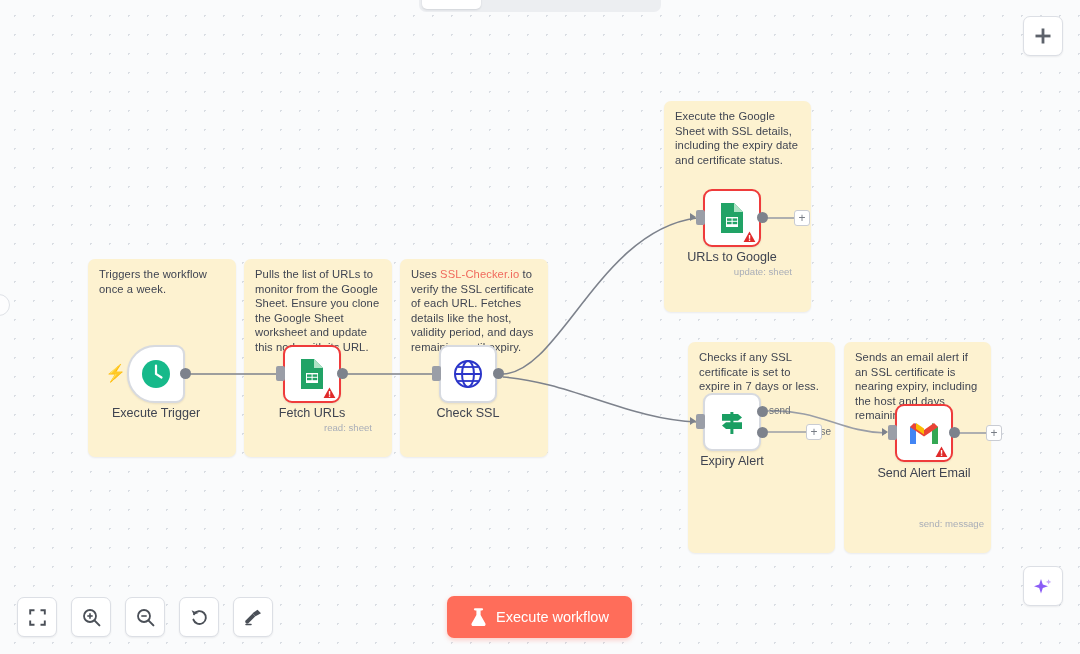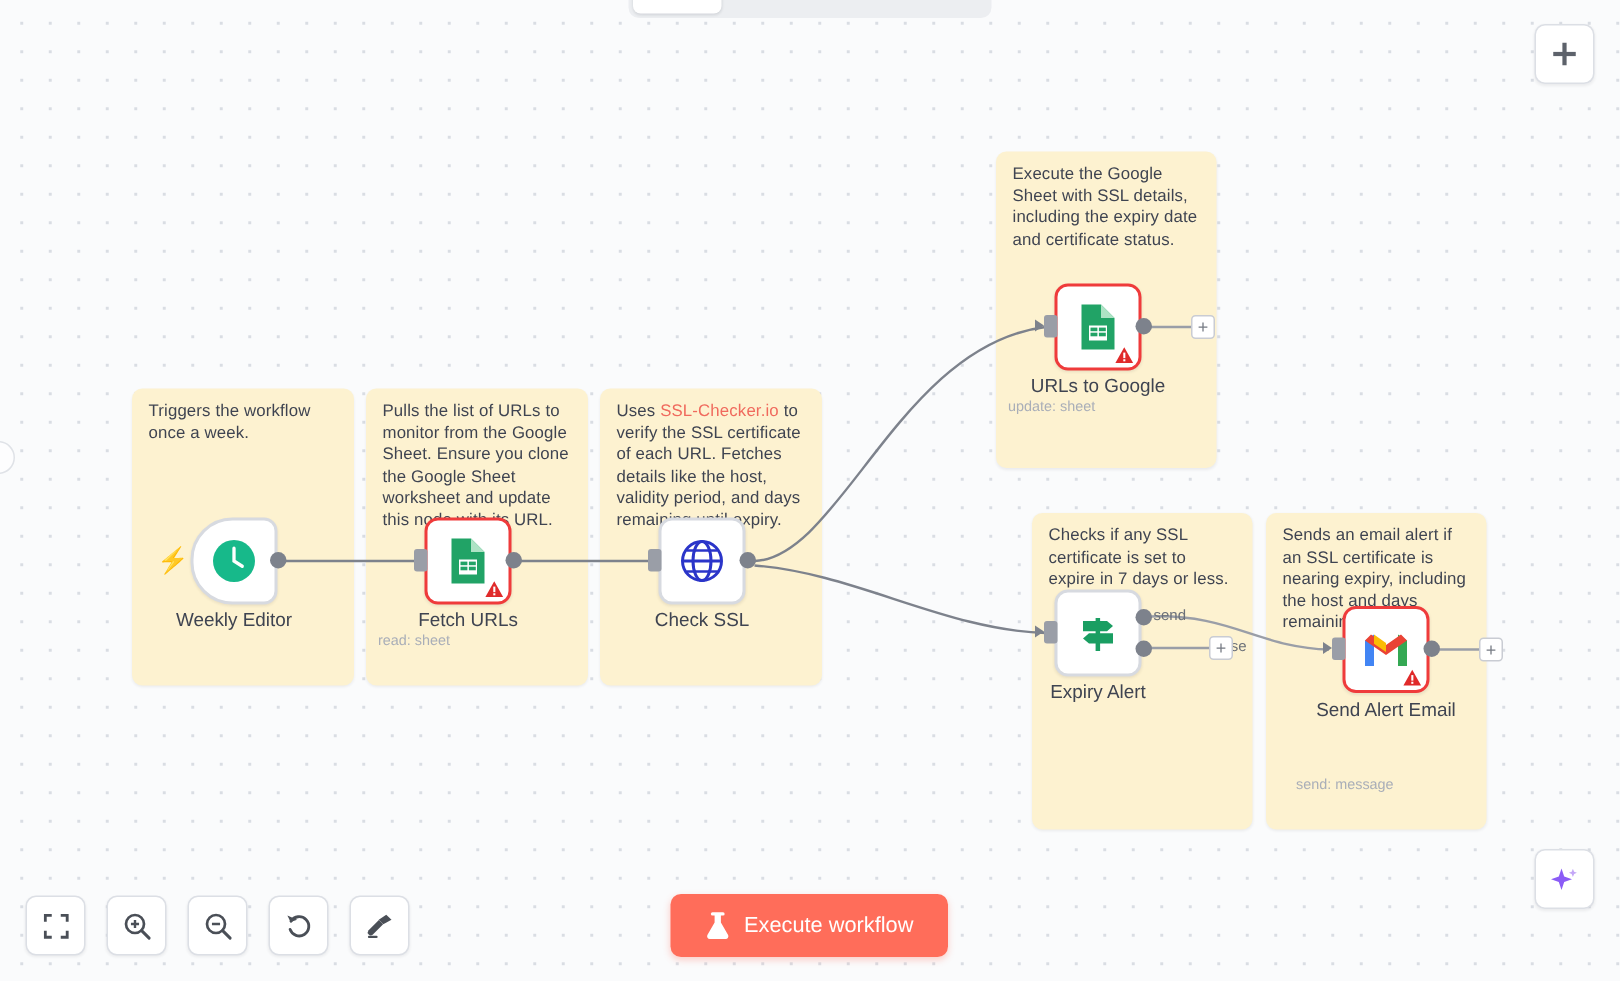--- a/index.html
+++ b/index.html
@@ -85,21 +85,21 @@
   .node-label {
     position: absolute;
     text-align: center;
     font-size: 12.6px;
     color: #3f4451;
     white-space: nowrap;
     z-index: 12;
   }
   .node-sub {
     position: absolute;
-    text-align: left;
+    text-align: right;
     font-size: 9.6px;
     color: #a9aeb8;
     white-space: nowrap;
     z-index: 12;
   }
 
   
   .dot-out {
     position: absolute;
     width: 11px; height: 11px;
@@ -242,21 +242,21 @@
   </svg>
 
   <div class="bolt" style="left:105px; top:363px;">⚡</div>
   <div class="node trigger" style="left:127px; top:345px;">
     <svg width="32" height="32" viewBox="0 0 32 32">
       <circle cx="16" cy="16" r="14" fill="#17b98a"></circle>
       <path d="M16 7.5 L16 16 L21.5 19.5" stroke="#ffffff" stroke-width="2.2" fill="none" stroke-linecap="round"></path>
     </svg>
   </div>
   <div class="dot-out" style="left:180px; top:368px;"></div>
-  <div class="node-label" style="left:96px; top:406px; width:120px;">Weekly Editor</div>
+  <div class="node-label" style="left:96px; top:406px; width:120px;">Execute Trigger</div>
 
   <div class="stub-in" style="left:276px; top:366px;"></div>
   <div class="node err" style="left:283px; top:345px;">
     <svg width="30" height="32" viewBox="0 0 30 32">
       <path d="M4 1 h13 l9 9 v21 h-22 z" fill="#21a366"></path>
       <path d="M17 1 l9 9 h-9 z" fill="#aee3c5"></path>
       <rect x="9" y="15" width="12" height="10" fill="#ffffff"></rect>
       <rect x="10" y="16.4" width="4.6" height="2.4" fill="#21a366"></rect>
       <rect x="15.6" y="16.4" width="4.6" height="2.4" fill="#21a366"></rect>
       <rect x="10" y="19.8" width="4.6" height="2.4" fill="#21a366"></rect>

